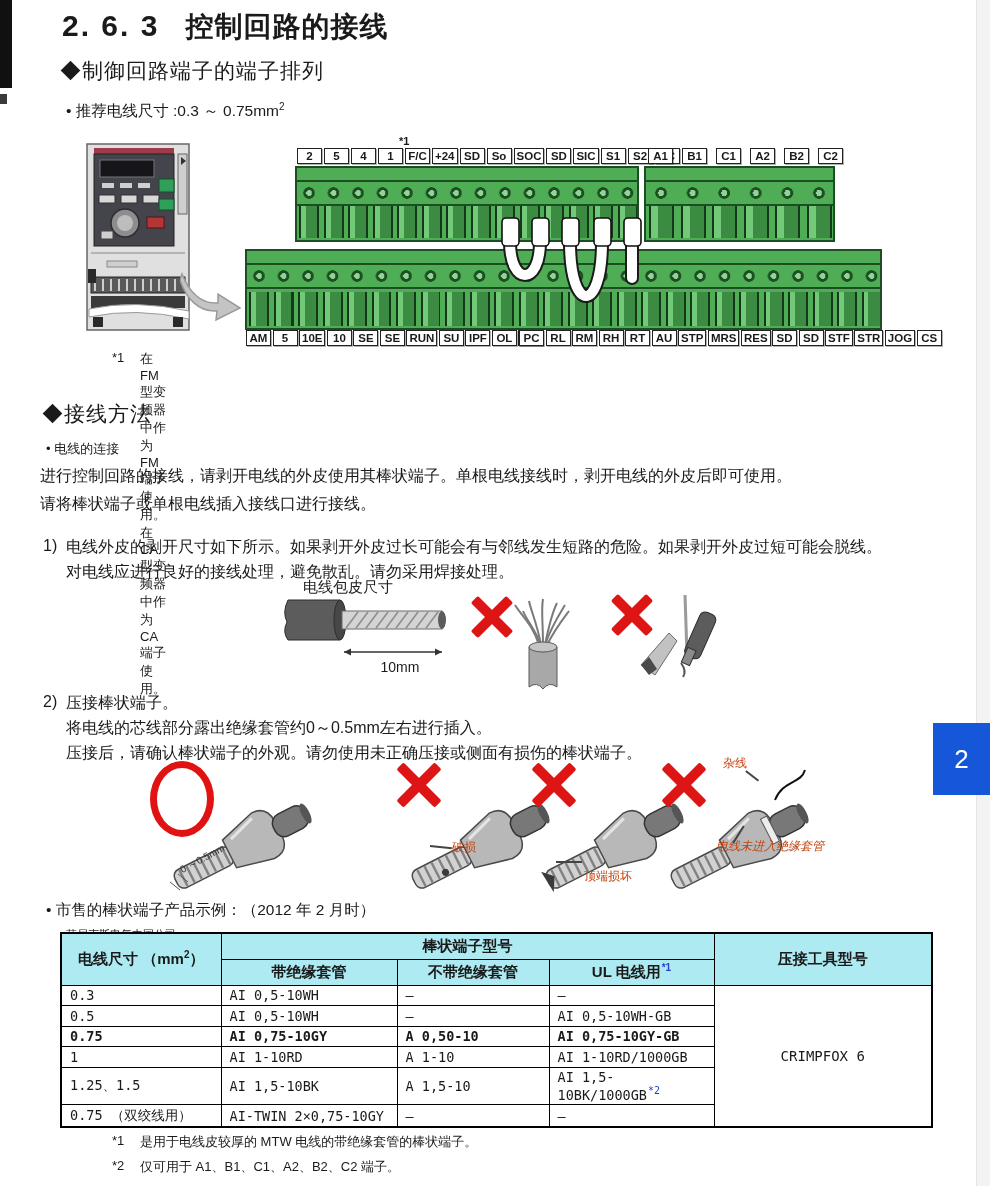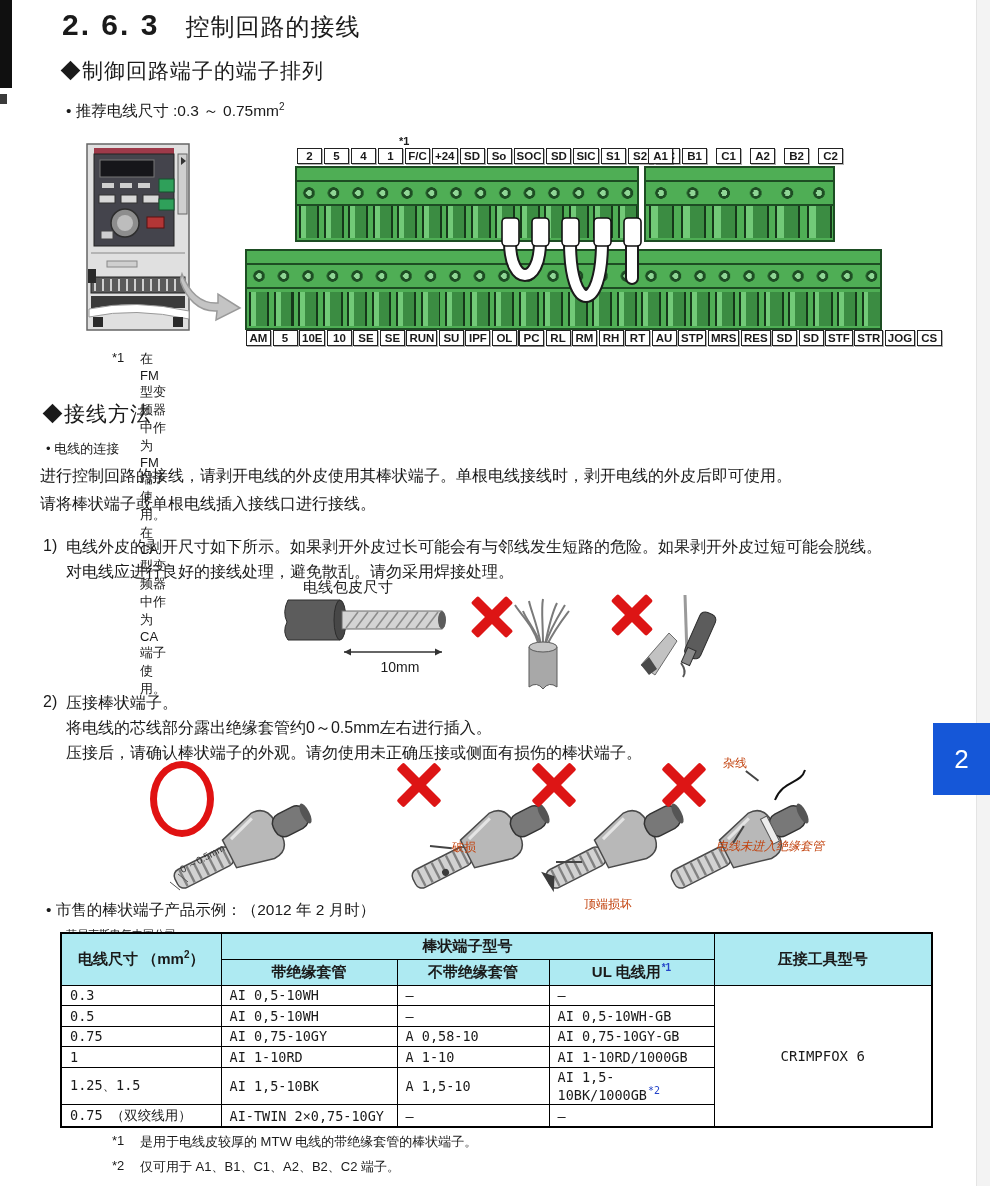--- a/index.html
+++ b/index.html
@@ -10,21 +10,21 @@
   
   .edge-bar{left:0;top:0;width:12px;height:88px;background:#101010;}
   .edge-notch{left:0;top:94px;width:7px;height:10px;background:#3a3a3a;}
   .right-margin{right:0;top:0;width:13px;height:1186px;background:#f3f3f3;border-left:1px solid #e4e4e4;}
   .page-tab{left:933px;top:723px;width:57px;height:72px;background:#1557d8;color:#fff;
             display:flex;align-items:center;justify-content:center;font-size:26px;z-index:9;}
 
   
   .title-row{left:62px;top:8px;display:flex;align-items:baseline;gap:26px;}
   .title-num{font-size:30px;font-weight:bold;letter-spacing:2px;}
-  .title-txt{font-size:24px;font-weight:normal;letter-spacing:1px;}
+  .title-txt{font-size:28px;font-weight:bold;letter-spacing:1px;}
   .h2{font-size:21px;font-weight:normal;letter-spacing:1px;}
   .body-txt{font-size:16px;}
   sup{font-size:10px;}
 
   .step{display:flex;}
   .step .no{width:23px;flex:none;}
   .fnline{display:flex;font-size:13px;}
   .fnline .mk{width:28px;flex:none;}
 
   
@@ -334,21 +334,21 @@
 <div class="fig-label" style="left:452px;top:839px;">破损</div>
 <div class="ptr" style="left:430px;top:845px;width:22px;transform:rotate(6deg);"></div>
 
 <div class="xmark" style="left:527px;top:758px;width:54px;height:54px;"></div>
 <svg class="abs" style="left:530px;top:778px;" width="165" height="115" viewBox="0 0 165 115">
   <g transform="translate(2,76) rotate(-27)">
       <use href="#ferrule"></use>
       <path d="M0 20 L10 30 L2 44 Z" fill="#3b3b3b"></path>
     </g>
 </svg>
-<div class="fig-label" style="left:584px;top:896px;">顶端损坏</div>
+<div class="fig-label" style="left:584px;top:868px;">顶端损坏</div>
 <div class="ptr" style="left:556px;top:861px;width:26px;"></div>
 
 <div class="xmark" style="left:657px;top:758px;width:54px;height:54px;"></div>
 <svg class="abs" style="left:655px;top:768px;" width="175" height="125" viewBox="0 0 175 125">
   <g transform="translate(2,86) rotate(-27)">
       <use href="#ferrule"></use>
       <rect x="108" y="16" width="7" height="28" fill="#ededed" stroke="#555" stroke-width="1"></rect>
     </g>
   <path d="M120 32 C128 12 146 16 150 2" fill="none" stroke="#111" stroke-width="2"></path>
 </svg>
@@ -391,24 +391,24 @@
         <td>—</td>
         <td>—</td>
         <td rowspan="6" class="tool-col">CRIMPFOX 6</td>
       </tr>
       <tr style="height: 20.5px;">
         <td>0.5</td>
         <td>AI 0,5-10WH</td>
         <td>—</td>
         <td>AI 0,5-10WH-GB</td>
       </tr>
-      <tr style="height: 20.5px;">
+      <tr style="height: 20.5px; font-weight: bold;">
         <td>0.75</td>
         <td>AI 0,75-10GY</td>
-        <td>A 0,58-10</td>
+        <td>A 0,50-10</td>
         <td>AI 0,75-10GY-GB</td>
       </tr>
       <tr style="height: 20.5px;">
         <td>1</td>
         <td>AI 1-10RD</td>
         <td>A 1-10</td>
         <td>AI 1-10RD/1000GB</td>
       </tr>
       <tr style="height: 20.5px;">
         <td>1.25、1.5</td>

